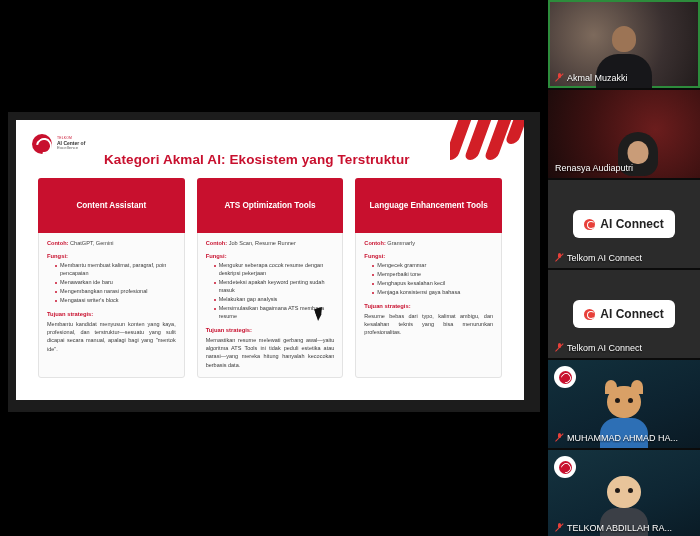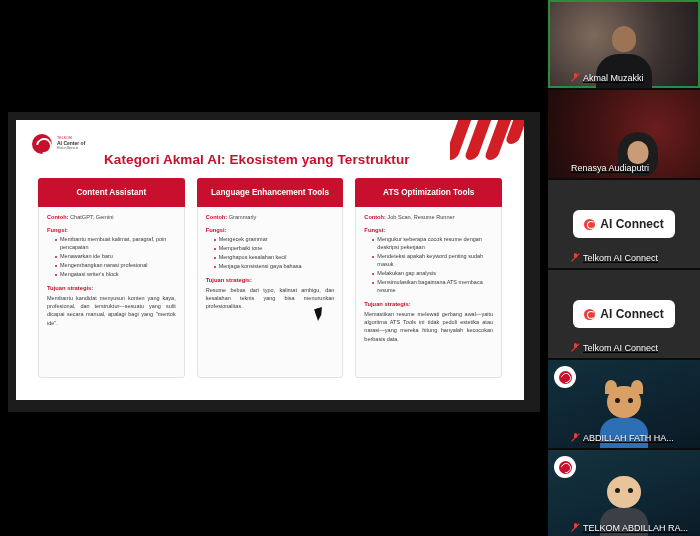--- a/index.html
+++ b/index.html
@@ -122,21 +122,21 @@
     position: relative;
     min-height: 190px;
   }
   .card-head {
     background: #c8102e;
     border-radius: 3px 3px 0 0;
     color: #fff;
     font-size: 8.2px;
     font-weight: bold;
     text-align: center;
-    padding: 10px 4px;
+    padding: 23px 4px;
     margin: -1px -1px 0 -1px;
   }
   .card-body {
     padding: 7px 8px 0 8px;
     color: #333;
   }
   .lbl {
     color: #c8102e;
     font-weight: bold;
     font-size: 5.6px;
@@ -207,29 +207,28 @@
     width: 152px;
     height: 88px;
     background: #1a1a1a;
     overflow: hidden;
     flex: none;
   }
   .tile.active { outline: 2px solid #2d8c3c; outline-offset: -2px; }
 
   .name-chip {
     position: absolute;
-    left: 20px;
+    left: 4px;
     bottom: 4px;
     display: flex;
     align-items: flex-start;
     gap: 3px;
     max-width: 144px;
     padding: 1px 3px;
     border-radius: 3px;
-    text-decoration: underline;
   }
   .mic-off {
     width: 9px; height: 9px;
     flex: none;
     position: relative;
   }
   .mic-off::before {
     content: "";
     position: absolute;
     left: 3px; top: 0px;
@@ -418,57 +417,57 @@
                 <li>Menawarkan ide baru</li>
                 <li>Mengembangkan narasi profesional</li>
                 <li>Mengatasi writer's block</li>
               </ul>
               <div class="sec-title">Tujuan strategis:</div>
               <div class="para">Membantu kandidat menyusun konten yang kaya, profesional, dan terstruktur—sesuatu yang sulit dicapai secara manual, apalagi bagi yang "mentok ide".</div>
             </div>
           </div>
 
           <div class="card">
+            <div class="card-head">ATS Optimization Tools</div>
+            <div class="card-body">
+              <div class="contoh-line">
+                <span class="lbl">Contoh:</span>
+                <span>Job Scan, Resume Runner</span>
+              </div>
+              <div class="sec-title">Fungsi:</div>
+              <ul class="bul">
+                <li>Mengukur seberapa cocok resume dengan deskripsi pekerjaan</li>
+                <li>Mendeteksi apakah keyword penting sudah masuk</li>
+                <li>Melakukan gap analysis</li>
+                <li>Mensimulasikan bagaimana ATS membaca resume</li>
+              </ul>
+              <div class="sec-title">Tujuan strategis:</div>
+              <div class="para">Memastikan resume melewati gerbang awal—yaitu algoritma ATS Tools ini tidak peduli estetika atau narasi—yang mereka hitung hanyalah kecocokan berbasis data.</div>
+            </div>
+          </div>
+
+          <div class="card">
             <div class="card-head">Language Enhancement Tools</div>
             <div class="card-body">
               <div class="contoh-line">
                 <span class="lbl">Contoh:</span>
                 <span>Grammarly</span>
               </div>
               <div class="sec-title">Fungsi:</div>
               <ul class="bul">
                 <li>Mengecek grammar</li>
                 <li>Memperbaiki tone</li>
                 <li>Menghapus kesalahan kecil</li>
                 <li>Menjaga konsistensi gaya bahasa</li>
               </ul>
               <div class="sec-title">Tujuan strategis:</div>
               <div class="para">Resume bebas dari typo, kalimat ambigu, dan kesalahan teknis yang bisa menurunkan profesionalitas.</div>
             </div>
           </div>
 
-          <div class="card">
-            <div class="card-head">ATS Optimization Tools</div>
-            <div class="card-body">
-              <div class="contoh-line">
-                <span class="lbl">Contoh:</span>
-                <span>Job Scan, Resume Runner</span>
-              </div>
-              <div class="sec-title">Fungsi:</div>
-              <ul class="bul">
-                <li>Mengukur seberapa cocok resume dengan deskripsi pekerjaan</li>
-                <li>Mendeteksi apakah keyword penting sudah masuk</li>
-                <li>Melakukan gap analysis</li>
-                <li>Mensimulasikan bagaimana ATS membaca resume</li>
-              </ul>
-              <div class="sec-title">Tujuan strategis:</div>
-              <div class="para">Memastikan resume melewati gerbang awal—yaitu algoritma ATS Tools ini tidak peduli estetika atau narasi—yang mereka hitung hanyalah kecocokan berbasis data.</div>
-            </div>
-          </div>
-
         </div>
       </div>
       <div class="cursor"></div>
     </div>
   </div>
 
   <div class="rail">
 
     <div class="tile active cam1">
       <div class="person">
@@ -522,21 +521,21 @@
         <div class="c-body"></div>
         <div class="c-head" style="background:#d9a066">
           <span class="c-ear" style="left:-2px;background:#d9a066"></span>
           <span class="c-ear" style="right:-2px;background:#d9a066"></span>
           <span class="c-eye" style="left:8px"></span>
           <span class="c-eye" style="right:8px"></span>
         </div>
       </div>
       <div class="name-chip">
         <span class="mic-off"></span>
-        <span class="nm">ABDILLAH FATH HA...</span>
+        <span class="nm">MUHAMMAD AHMAD HA...</span>
       </div>
     </div>
 
     <div class="tile cam4">
       <div class="avatar-circle">
         <div class="brand-mark"></div>
       </div>
       <div class="cartoon">
         <div class="c-body" style="background:#3b3f46"></div>
         <div class="c-head" style="background:#e8c49a">

